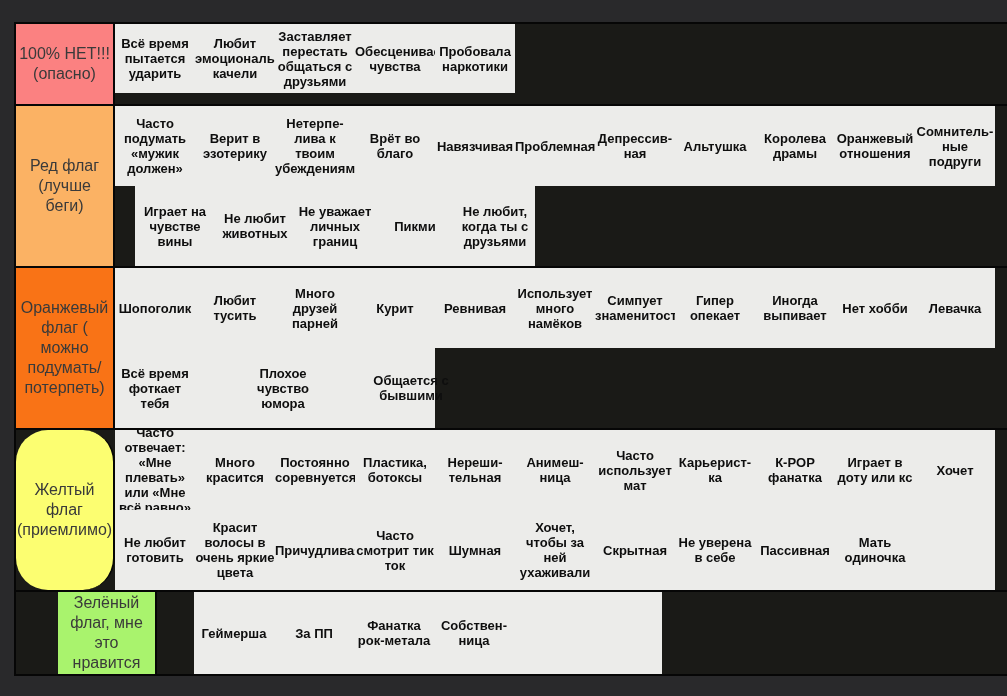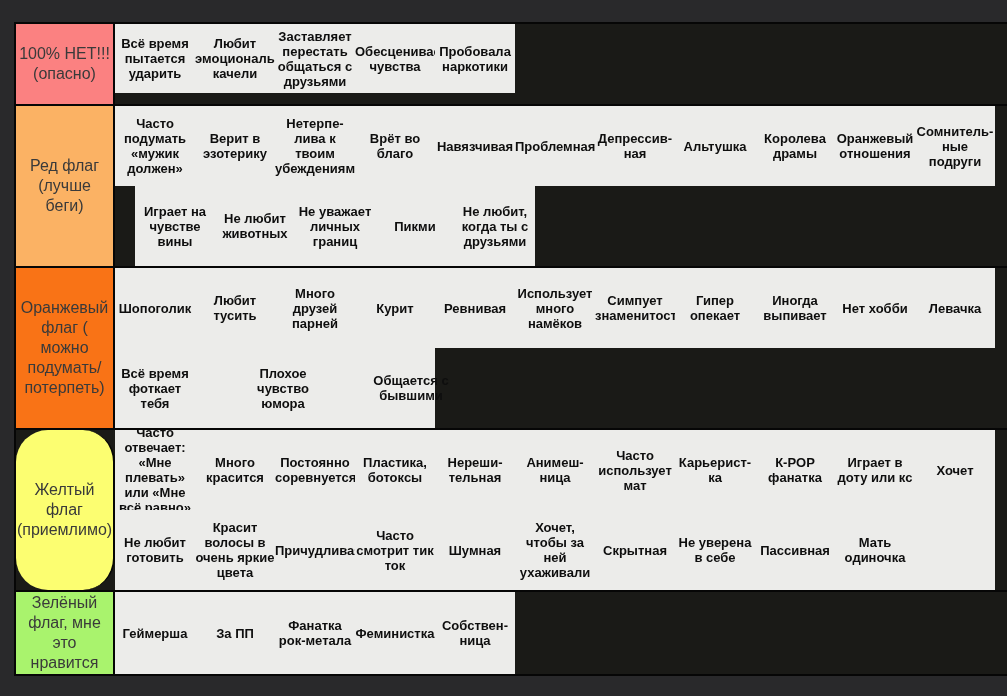--- a/index.html
+++ b/index.html
@@ -235,36 +235,33 @@
               <div class="tile">
                 <span>Пассивная</span>
               </div>
               <div class="tile">
                 <span>Мать одиночка</span>
               </div>
             </div>
           </div>
         </div>
       </div>
-      <div class="row" style="height: 82px;">
+      <div class="row" style="height: 82px; padding-left: 42px;">
         <div class="label" style="background: rgb(169, 243, 109);">Зелёный флаг, мне это нравится</div>
         <div class="tiles">
           <div class="line" style="height: 82px;">
-            <div class="grey" style="width: 400px;">
+            <div class="grey" style="width: 468px; margin-left: 37px;">
               <div class="tile">
                 <span>Геймерша</span>
               </div>
               <div class="tile">
                 <span>За ПП</span>
               </div>
               <div class="tile">
                 <span>Фанатка рок-метала</span>
-              </div>
-              <div class="tile">
-                <span>Феминистка</span>
               </div>
               <div class="tile">
                 <span>Собствен-ница</span>
               </div>
             </div>
           </div>
         </div>
       </div>
     </div>
 </div>

